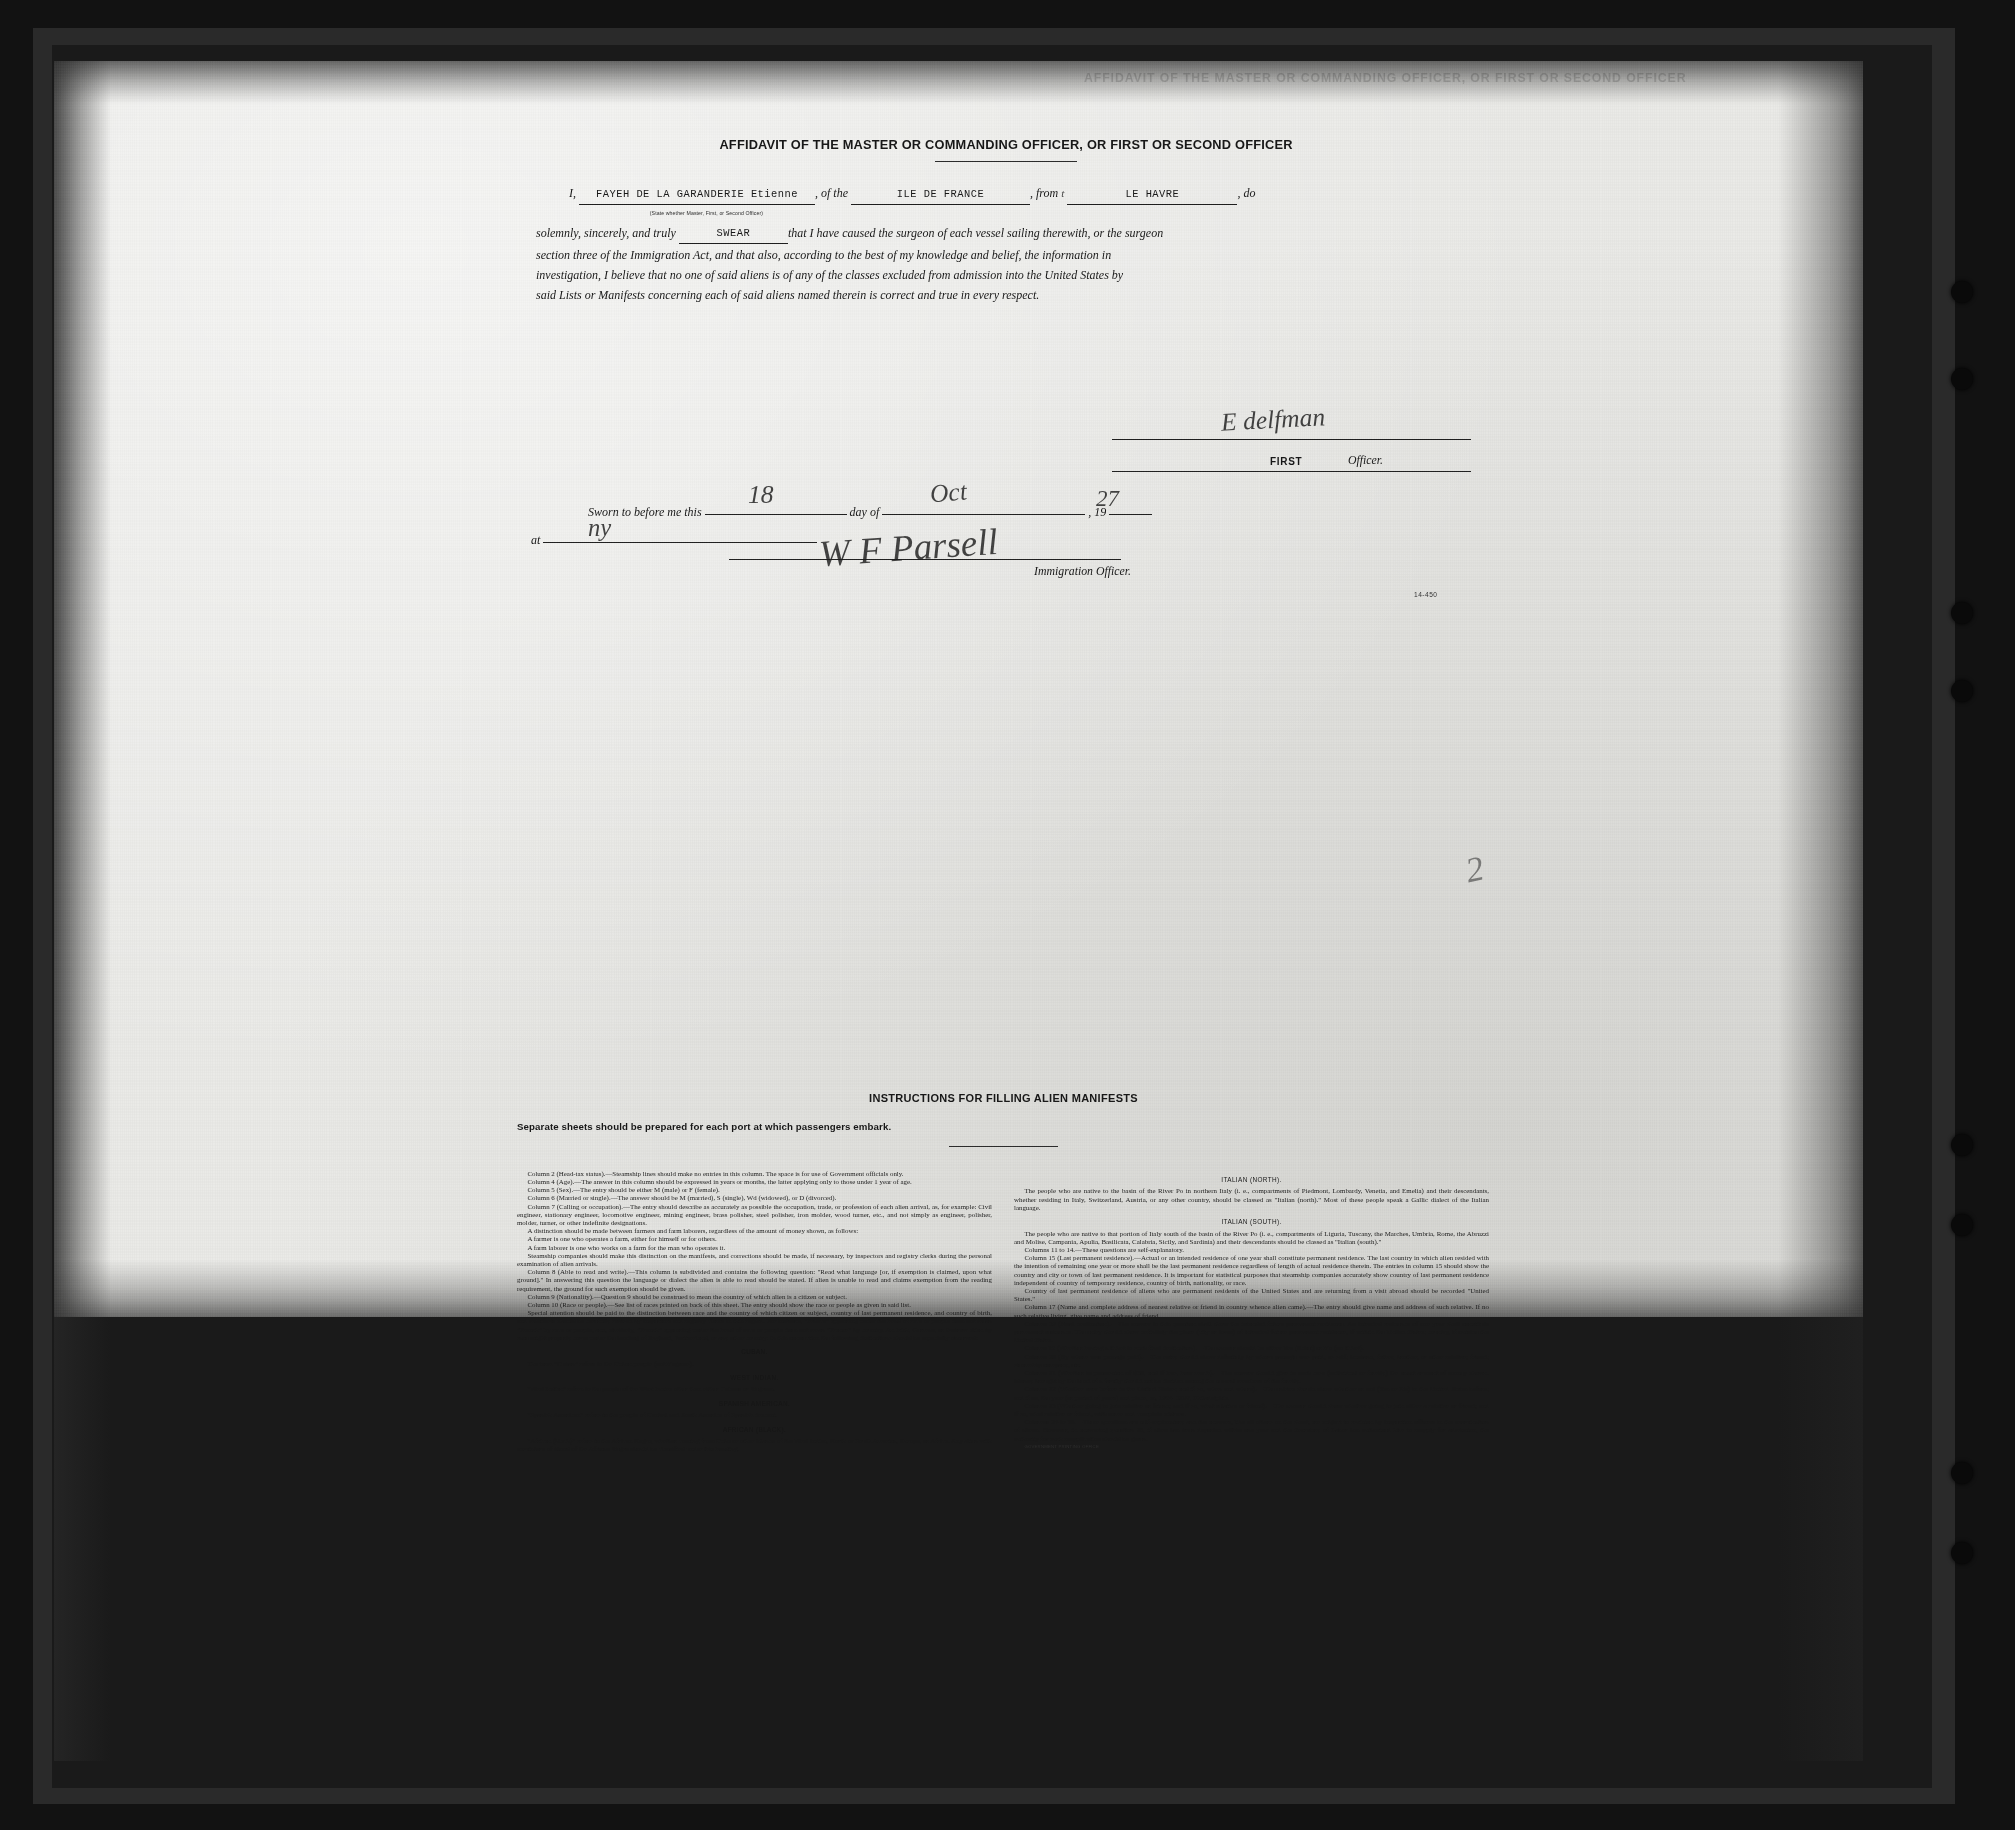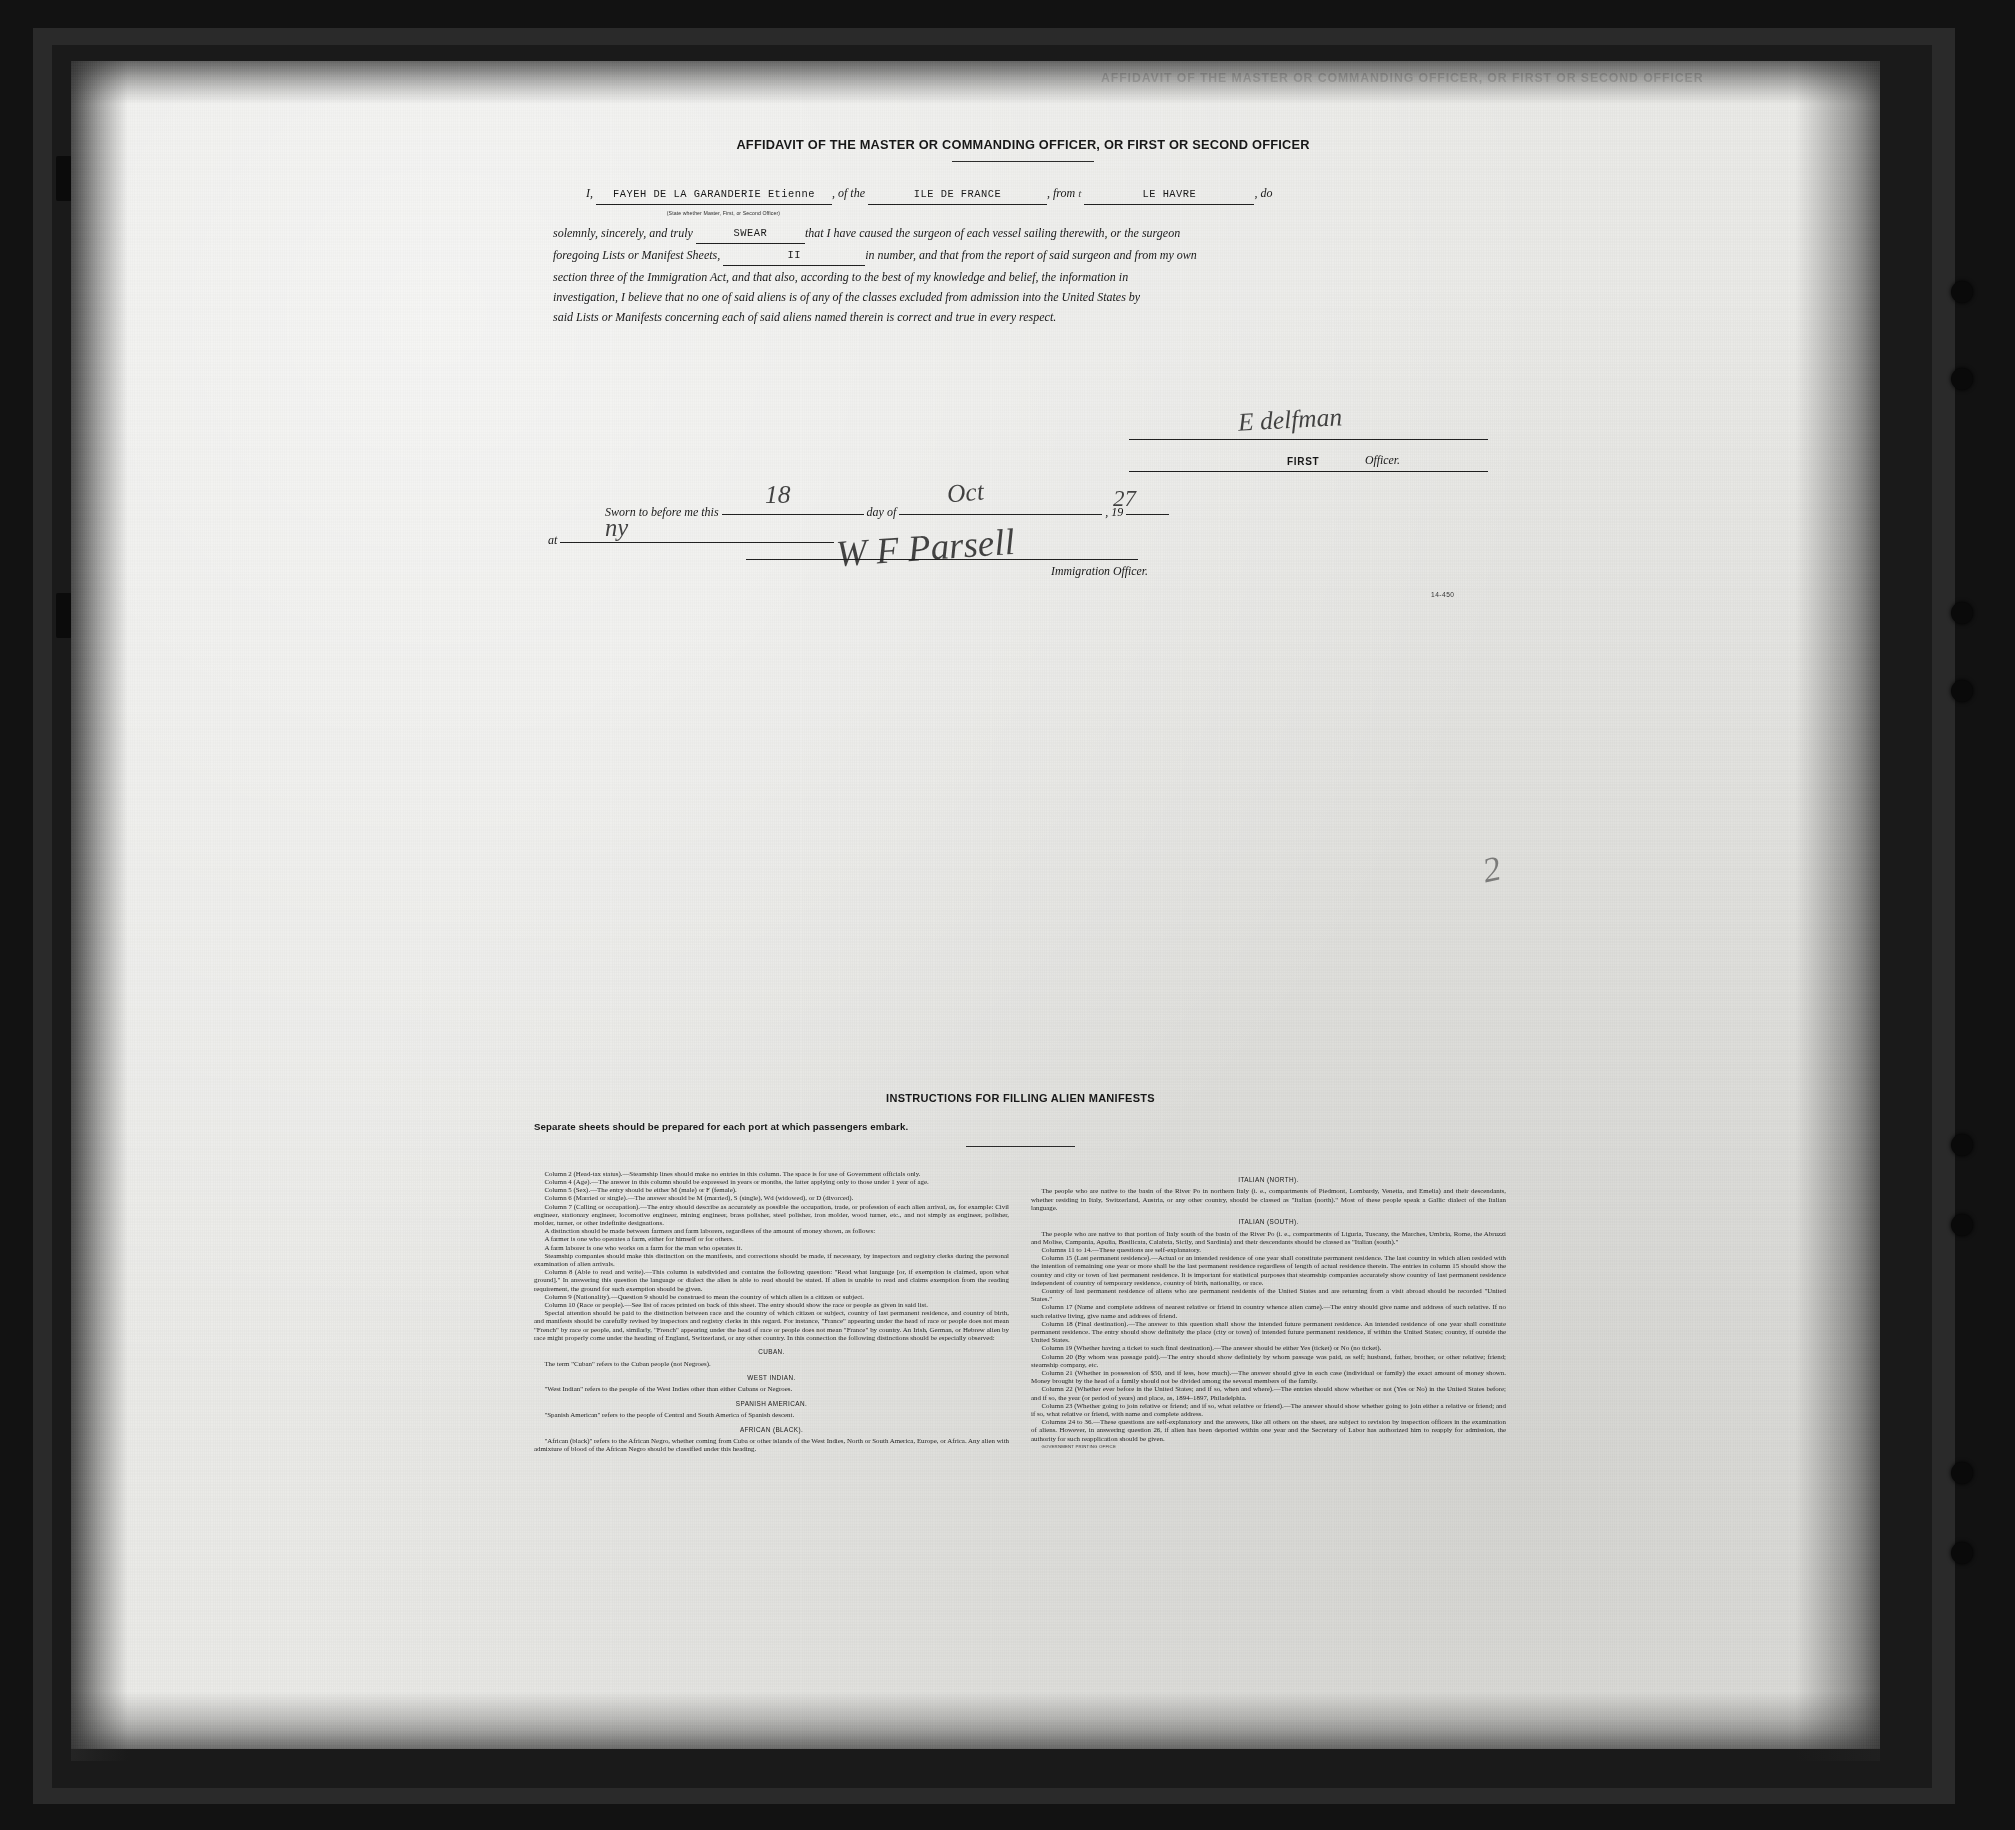--- a/index.html
+++ b/index.html
@@ -32,24 +32,24 @@
   #film-edge-inner {
     position: absolute;
     left: 52px; top: 45px;
     width: 1880px; height: 1743px;
     background: #1a1a1a;
   }
 
   
   #page {
     position: absolute;
-    left: 71px;
+    left: 54px;
     top: 61px;
     width: 1809px;
-    height: 1688px;
+    height: 1256px;
     background: #e9e9e6;
     background-image:
       radial-gradient(ellipse at 20% 15%, rgba(255,255,255,0.55), rgba(255,255,255,0) 55%),
       radial-gradient(ellipse at 80% 85%, rgba(170,170,165,0.35), rgba(255,255,255,0) 60%);
     box-shadow: 0 0 28px rgba(0,0,0,0.55) inset;
     color: #131313;
   }
   
   #grain {
     position: absolute;
@@ -356,24 +356,20 @@
           <span class="fill" style="width:170px;">LE HAVRE</span><span>, do</span>
         </div>
         <span class="tiny-label" style="margin-left:57px; width:227px;">(State whether Master, First, or Second Officer)</span>
 
         <div class="line">
           <span>solemnly, sincerely, and truly</span>
           <span class="fill" style="width:109px;">SWEAR</span><span>that I have caused the surgeon of each vessel sailing therewith, or the surgeon</span>
         </div>
 
 
-        <div class="line">
-          <span>foregoing Lists or Manifest Sheets,</span>
-          <span class="fill" style="width:142px;">II</span><span>in number, and that from the report of said surgeon and from my own</span>
-        </div>
 
         <div class="line">section three of the Immigration Act, and that also, according to the best of my knowledge and belief, the information in</div>
         <div class="line">investigation, I believe that no one of said aliens is of any of the classes excluded from admission into the United States by</div>
         <div class="line">said Lists or Manifests concerning each of said aliens named therein is correct and true in every respect.</div>
       </div>
     </div>
 
     <div id="sig-block">
 
       <div class="sig-rule" style="left:576px; top:76px; width:359px;"></div>

